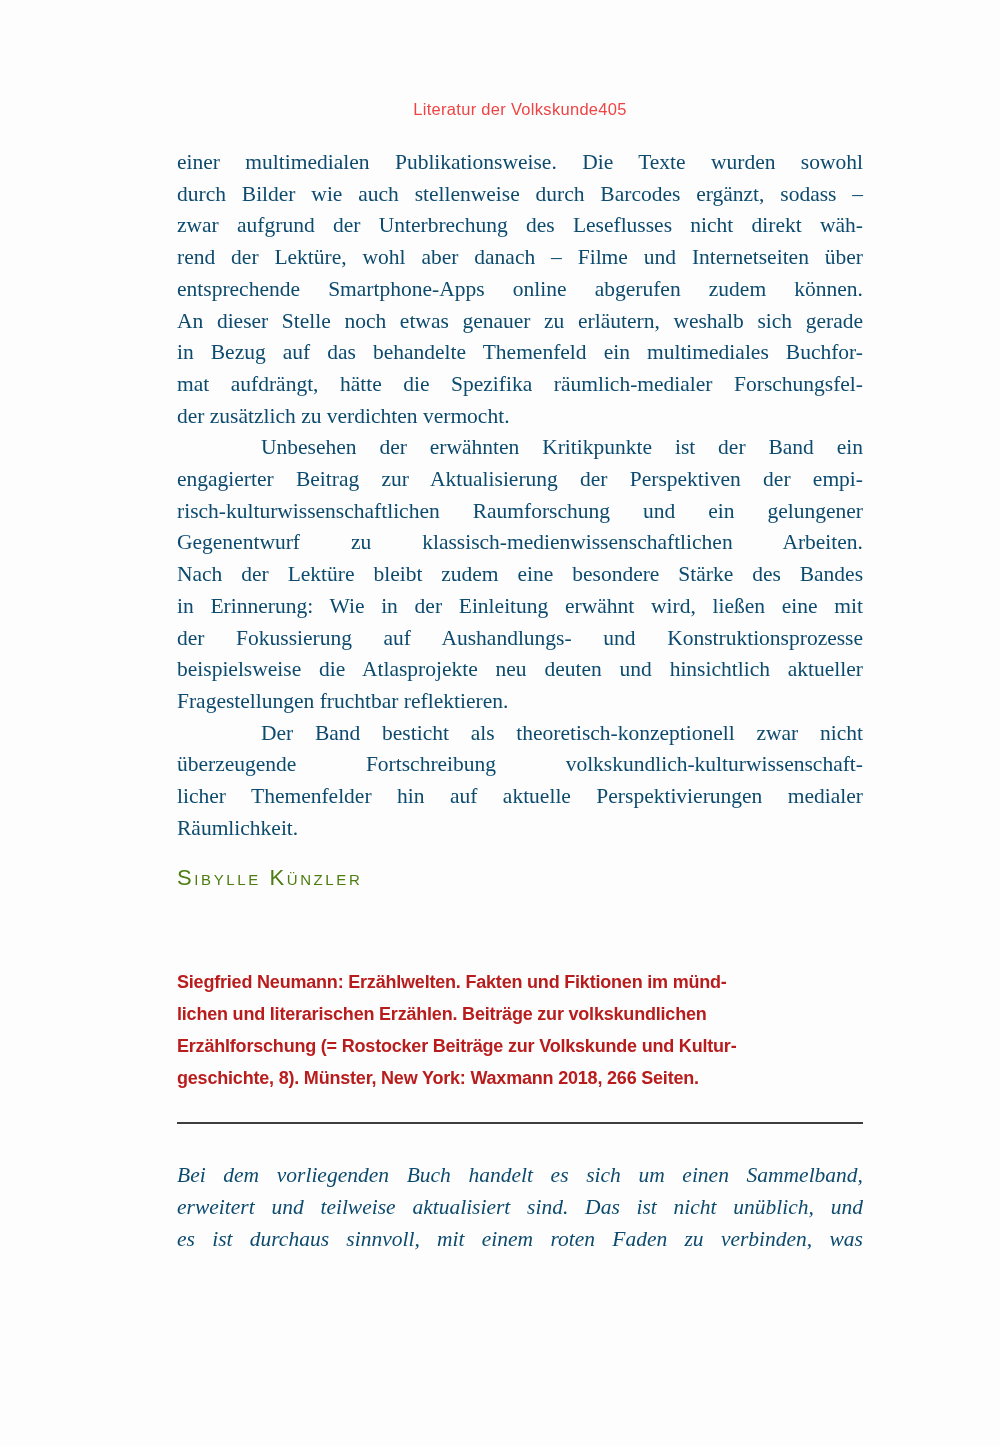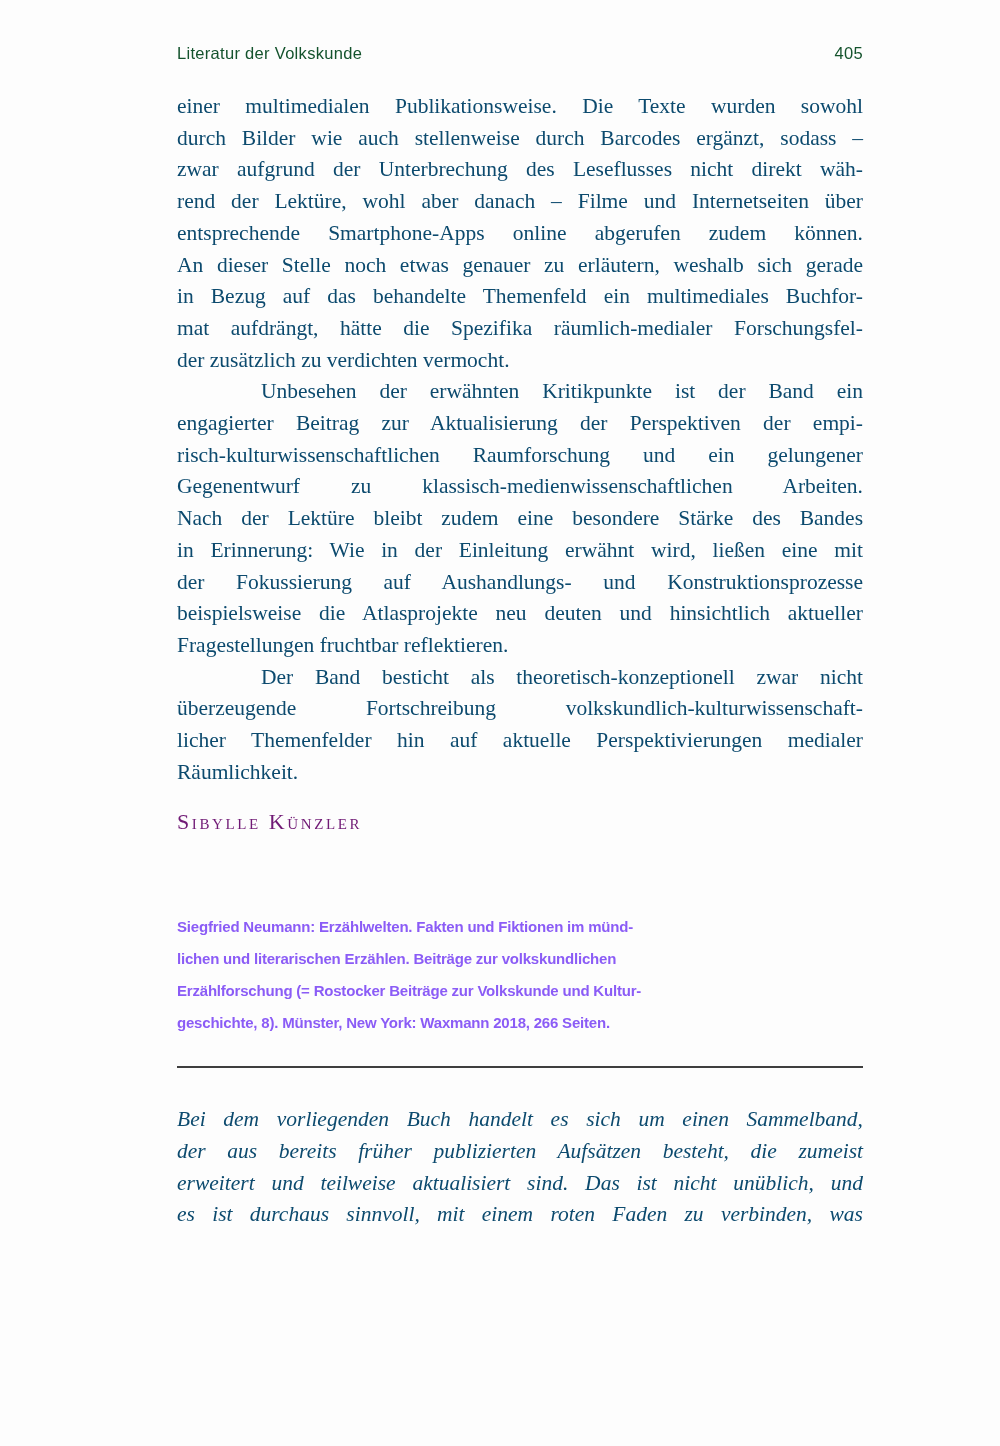--- a/index.html
+++ b/index.html
@@ -13,26 +13,26 @@
     margin: 0 auto;
   }
   .content {
     position: absolute;
     left: 177px;
     top: 0;
     width: 686px;
   }
   .running-head {
     display: flex;
-    justify-content: space-between;
+    justify-content: center;
     align-items: baseline;
-    margin-top: 44px;
+    margin-top: 100px;
     font-family: "Liberation Sans", sans-serif;
     font-size: 16.5px;
-    color: #14532d;
+    color: #ef4444;
     letter-spacing: 0.3px;
   }
   .para {
     font-family: "Liberation Serif", "DejaVu Serif", serif;
     font-size: 21.5px;
     line-height: 31.7px;
     color: #0c4a6e;
   }
   .para .line {
     text-align: justify;
@@ -40,33 +40,33 @@
   }
   .para.closed-end .line:last-child {
     text-align-last: left;
   }
   .para.indent-first .line:first-child {
     text-indent: 84px;
   }
   .para-first { margin-top: 28px; }
   .reviewer {
     margin-top: 21px;
-    font-family: Liberation Serif, serif;
+    font-family: Liberation Sans, sans-serif;
     font-variant: small-caps;
     font-size: 22px;
     letter-spacing: 2.6px;
-    color: #701a75;
+    color: #4d7c0f;
   }
   .citation {
     margin-top: 76px;
     font-family: "Liberation Sans", sans-serif;
     font-weight: bold;
-    font-size: 15px;
+    font-size: 18px;
     line-height: 31.7px;
-    color: #8b5cf6;
+    color: #b91c1c;
     letter-spacing: -0.2px;
   }
   .citation .line { white-space: nowrap; }
   .divider {
     margin-top: 28px;
     height: 2px;
     background: #3e3e3e;
     border: none;
   }
   .para-after-rule { margin-top: 36px; font-style: italic; }
@@ -119,19 +119,18 @@
         <div class="line">Siegfried Neumann: Erzählwelten. Fakten und Fiktionen im münd-</div>
         <div class="line">lichen und literarischen Erzählen. Beiträge zur volkskundlichen</div>
         <div class="line">Erzählforschung (= Rostocker Beiträge zur Volkskunde und Kultur-</div>
         <div class="line">geschichte, 8). Münster, New York: Waxmann 2018, 266 Seiten.</div>
       </div>
 
     <div class="divider"></div>
 
     <div class="para para-after-rule">
         <div class="line">Bei dem vorliegenden Buch handelt es sich um einen Sammelband,</div>
-        <div class="line">der aus bereits früher publizierten Aufsätzen besteht, die zumeist</div>
         <div class="line">erweitert und teilweise aktualisiert sind. Das ist nicht unüblich, und</div>
         <div class="line">es ist durchaus sinnvoll, mit einem roten Faden zu verbinden, was</div>
       </div>
 
   </div>
 </div>
 
 </body></html>

